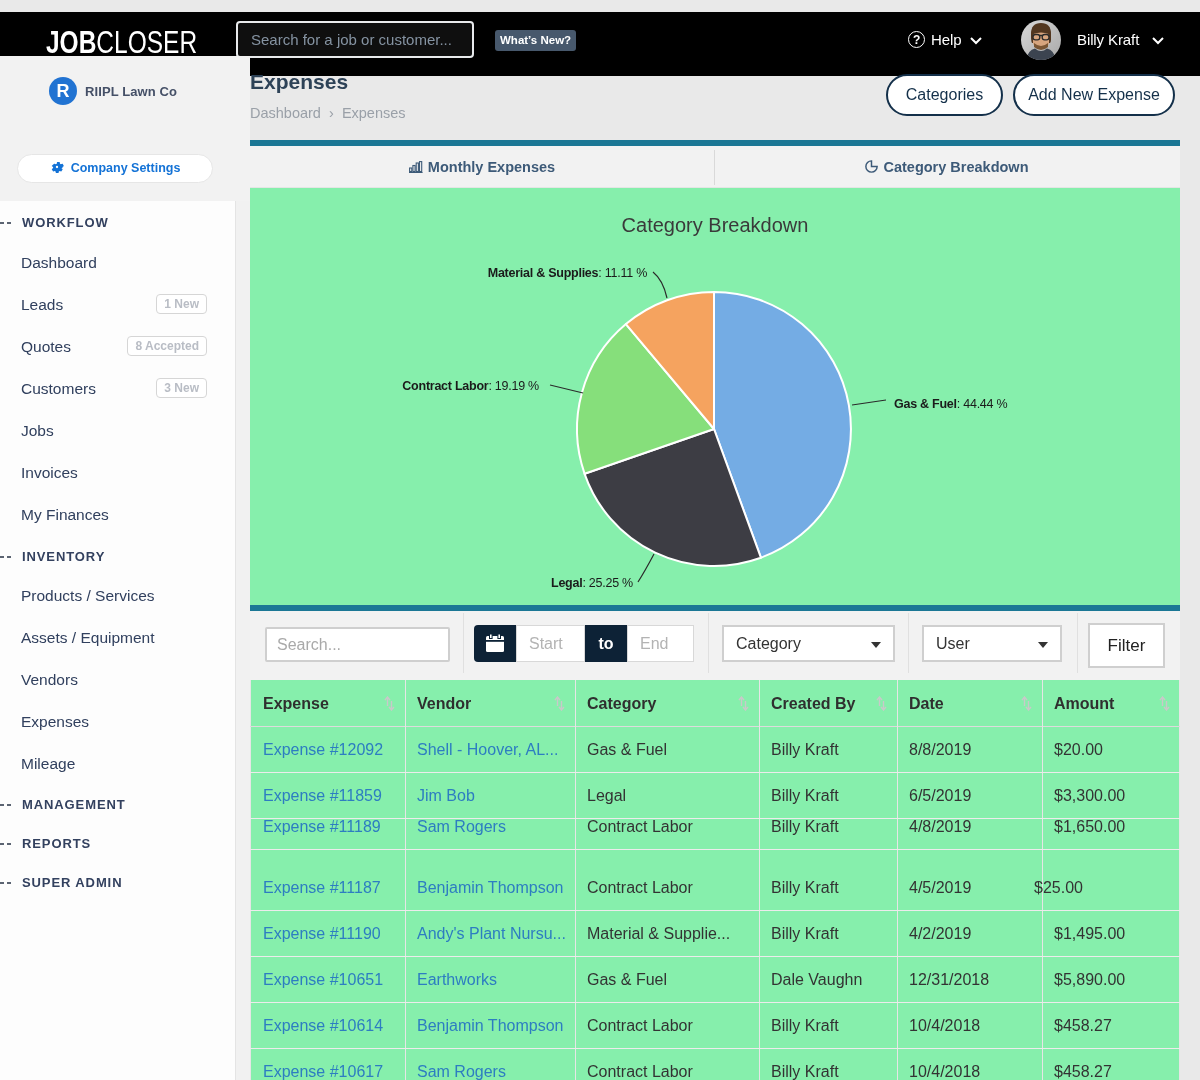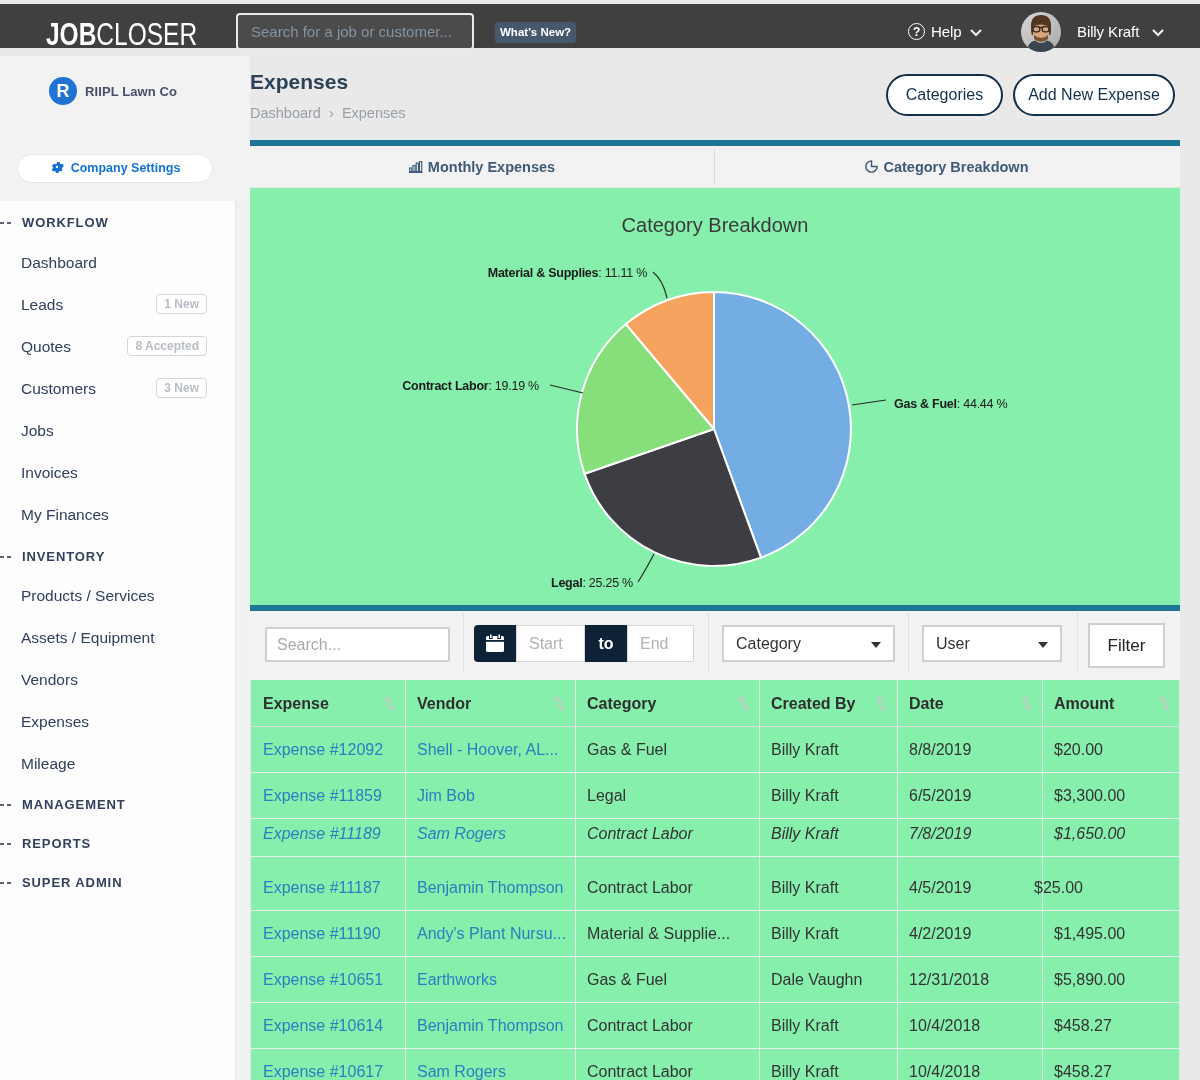--- a/index.html
+++ b/index.html
@@ -1,19 +1,19 @@
 <!DOCTYPE html>
 <html><head>
 <meta charset="utf-8">
 <style>
 * { margin:0; padding:0; box-sizing:border-box; }
 html,body { width:1200px; height:1080px; overflow:hidden; background:#e9e9e9;
   font-family:"Liberation Sans", sans-serif; }
 
-#nav { position:absolute; left:0; top:4px; width:1200px; height:44px; background:#404040; }
+#nav { position:absolute; left:0; top:12px; width:1200px; height:64px; background:#000000; }
 #logo { position:absolute; left:46px; top:13px; font-size:31px; color:#fff; letter-spacing:0px; transform:scaleX(0.79); transform-origin:left; }
 #logo b { font-weight:700; }
 #logo span { font-weight:300; }
 #navsearch { position:absolute; left:236px; top:9px; width:238px; height:37px;
   background:rgba(255,255,255,0.06); border:2px solid #e8eaec; border-radius:4px;
   color:#8593a2; font-size:15px; line-height:33px; padding-left:13px; }
 #whatsnew { position:absolute; left:495px; top:18px; height:21px; background:#47586c;
   color:#fff; font-size:11.5px; font-weight:700; line-height:21px; padding:0 5px; border-radius:3px; }
 .navright { color:#fff; font-size:15px; letter-spacing:-0.1px; }
 #helpq { position:absolute; left:908px; top:19px; width:17px; height:17px; border:1.5px solid #fff;
@@ -262,26 +262,26 @@
       <div class="cell" style="left:804px;">$20.00</div>
     </div>
     <div class="row" style="top:93px;">
       <div class="cell link" style="left:13px;">Expense #11859</div>
       <div class="cell link" style="left:167px;">Jim Bob</div>
       <div class="cell" style="left:337px;">Legal</div>
       <div class="cell" style="left:521px;">Billy Kraft</div>
       <div class="cell" style="left:659px;">6/5/2019</div>
       <div class="cell" style="left:804px;">$3,300.00</div>
     </div>
-    <div class="row" style="top:131px;font-style:italic;">
+    <div class="row" style="top:124px;">
       <div class="cell link" style="left:13px;">Expense #11189</div>
       <div class="cell link" style="left:167px;">Sam Rogers</div>
       <div class="cell" style="left:337px;">Contract Labor</div>
       <div class="cell" style="left:521px;">Billy Kraft</div>
-      <div class="cell" style="left:659px;">7/8/2019</div>
+      <div class="cell" style="left:659px;">4/8/2019</div>
       <div class="cell" style="left:804px;">$1,650.00</div>
     </div>
     <div class="row" style="top:185px;">
       <div class="cell link" style="left:13px;">Expense #11187</div>
       <div class="cell link" style="left:167px;">Benjamin Thompson</div>
       <div class="cell" style="left:337px;">Contract Labor</div>
       <div class="cell" style="left:521px;">Billy Kraft</div>
       <div class="cell" style="left:659px;">4/5/2019</div>
       <div class="cell" style="left:784px;">$25.00</div>
     </div>

